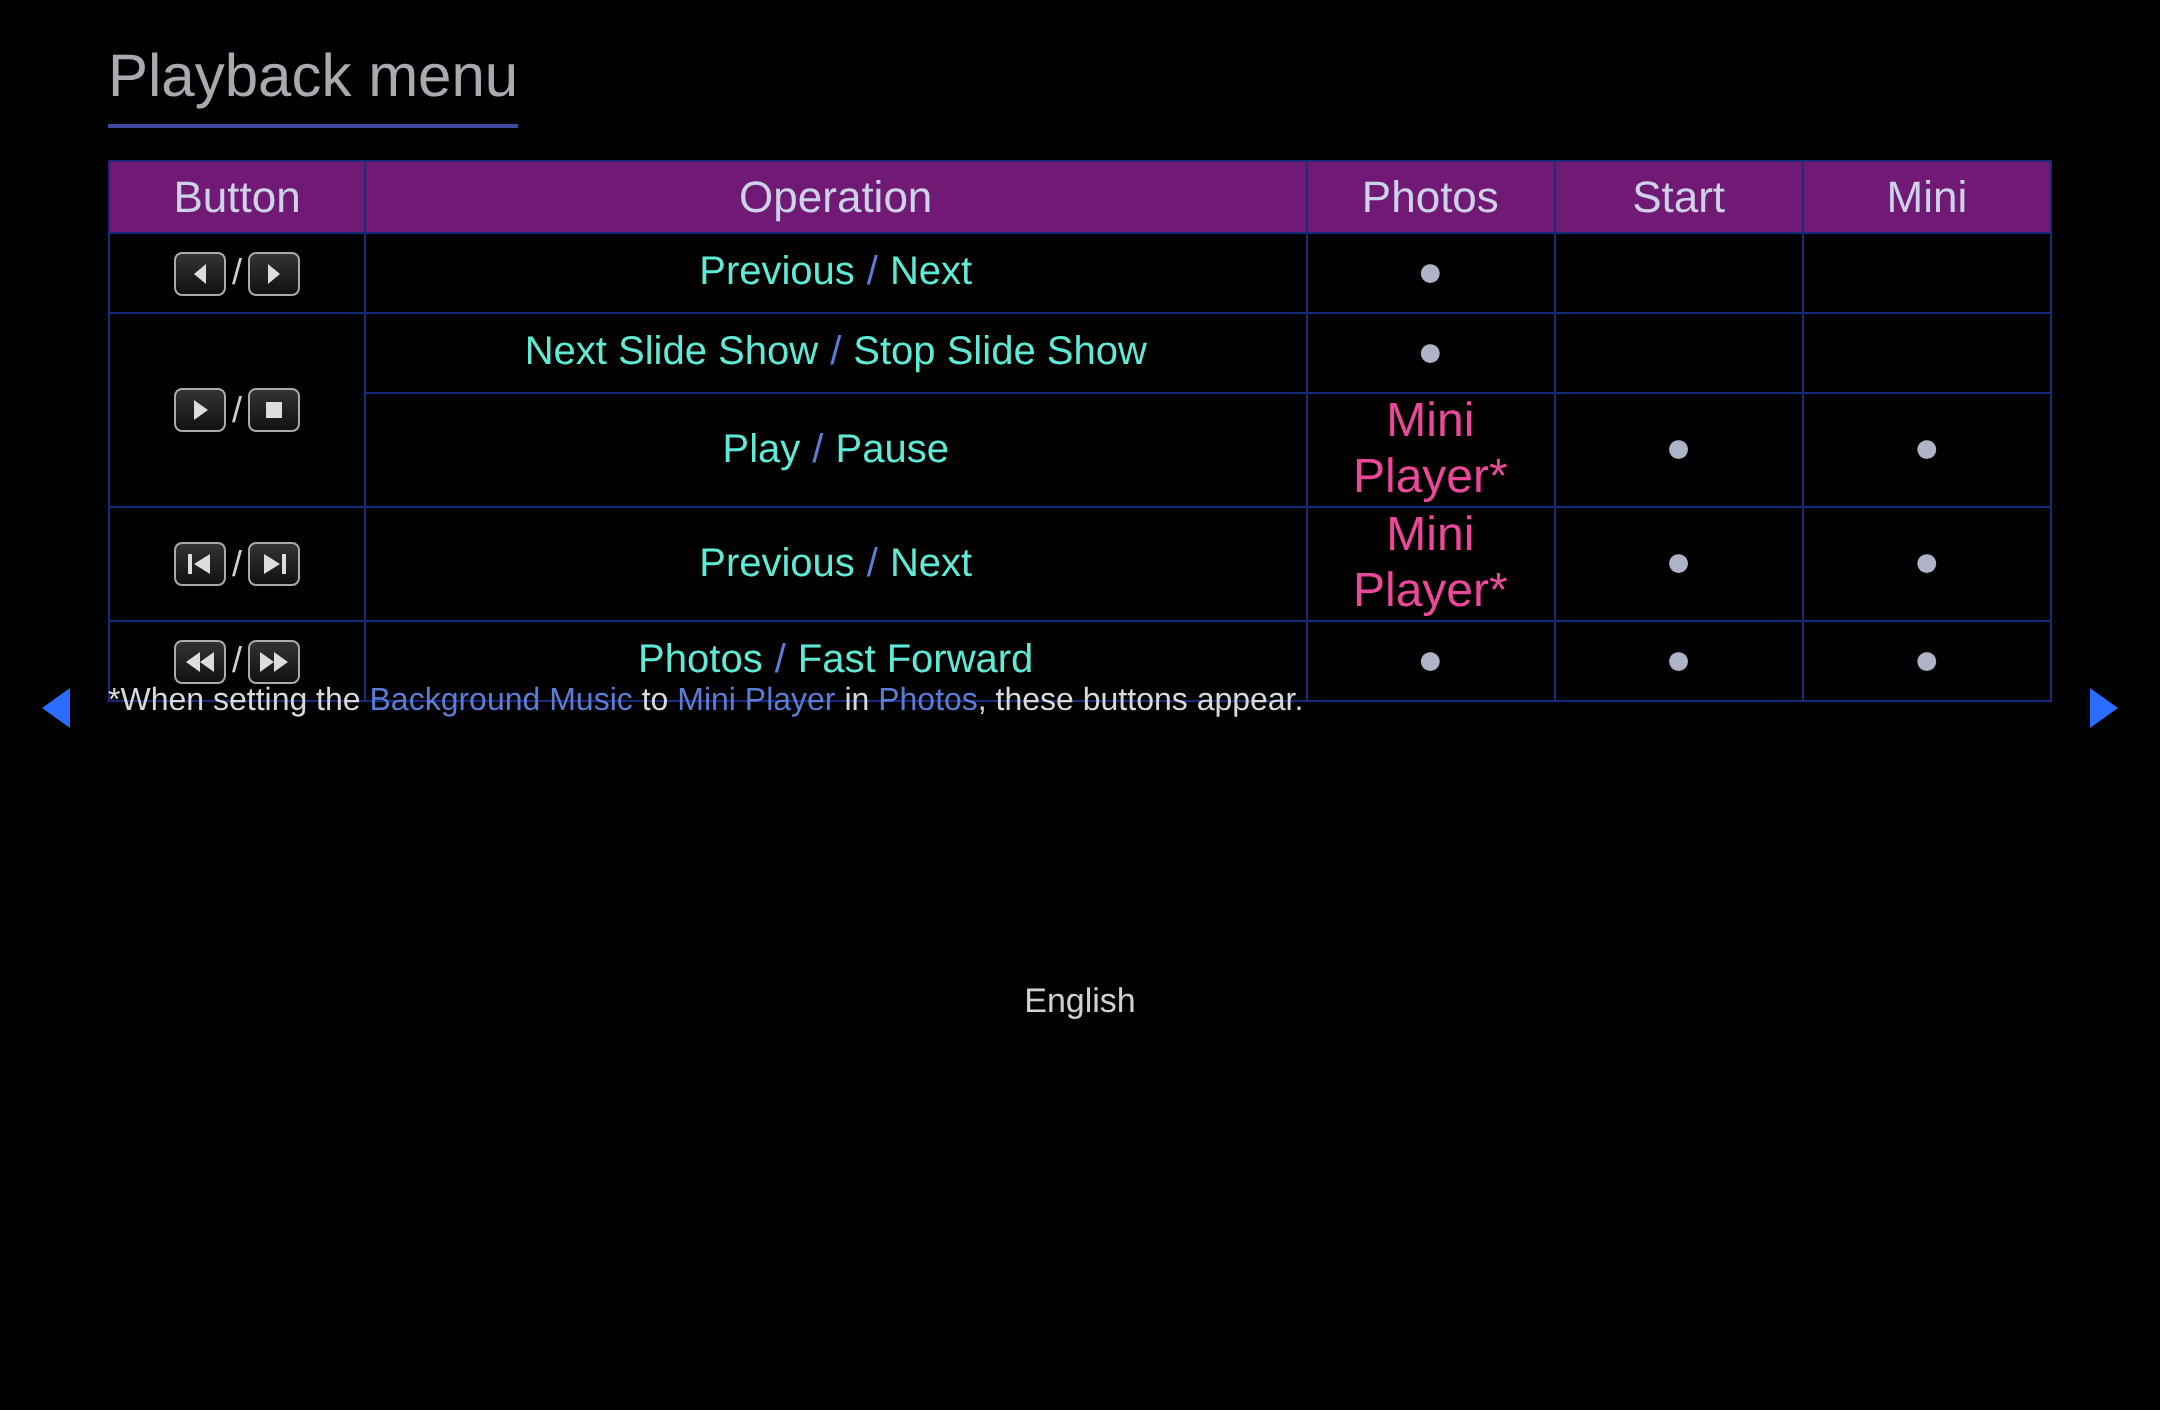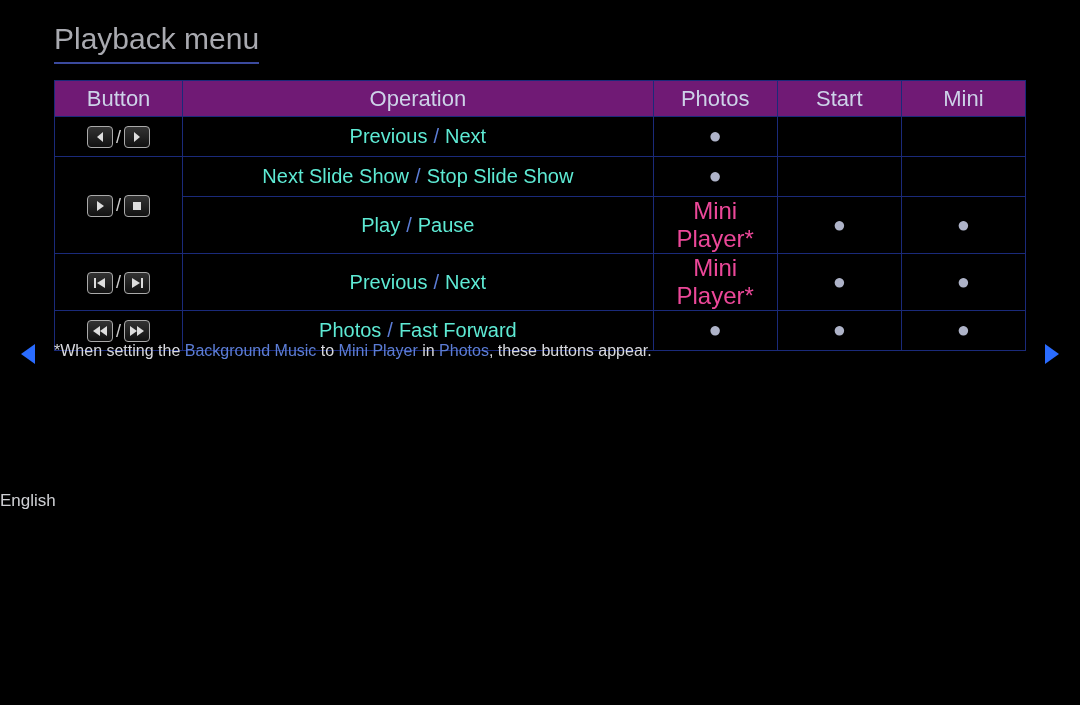--- a/index.html
+++ b/index.html
@@ -17,21 +17,21 @@
   .col-music  { width: 124px; }
   td { height: 40px; text-align: center; font-size: 20px; }
   .btn-cell { color: #ccc; }
   .btn-cell .sep { color: #ccc; margin: 0 3px; font-size: 18px; }
   .op-cell span { color: #5eead4; }
   .op-cell .slash { color: #5c7dd6; margin: 0 6px; }
   .mini { color: #ec4899; font-size: 24px; }
   .dot { color: #aeb3c8; font-size: 22px; line-height: 1; }
   .note { position: absolute; left: 54px; top: 342px; font-size: 16px; color: #d8d9de; }
   .note .kw { color: #5c7dd6; }
-  .footer-lang { position: absolute; bottom: 12px; left: 0; right: 0; text-align: left; color: #cfd0d4; font-size: 17px; }
+  .footer-lang { position: absolute; bottom: 12px; left: 0; right: 0; text-align: center; color: #cfd0d4; font-size: 17px; }
   .nav-arrow { position: absolute; top: 342px; }
   .nav-arrow.left  { left: 18px; }
   .nav-arrow.right { right: 18px; }
   .nav-arrow svg { width: 22px; height: 24px; display: block; }
   
   .rbtn { display: inline-block; width: 26px; height: 22px; border: 1px solid #aaa; border-radius: 4px; background: linear-gradient(#333,#111); vertical-align: middle; position: relative; }
   .rbtn svg { position: absolute; left: 50%; top: 50%; transform: translate(-50%,-50%); }
 </style>
 </head>
 <body>

